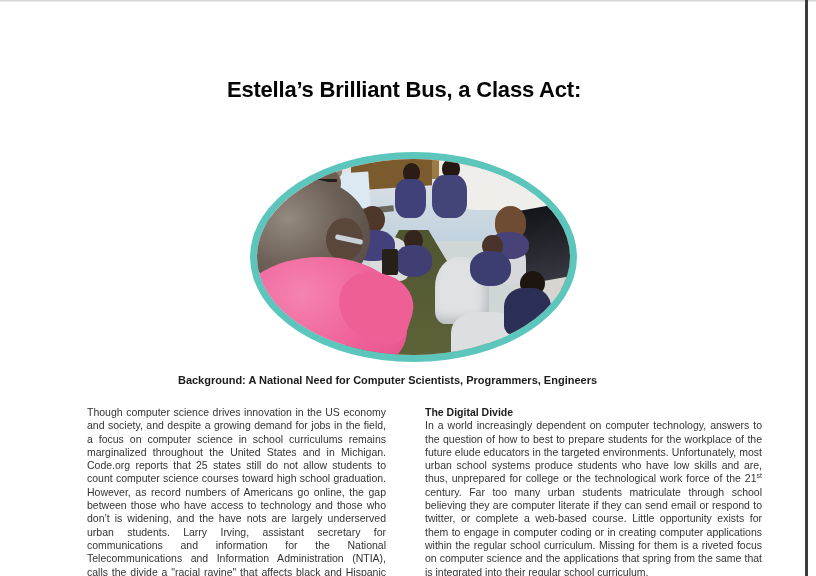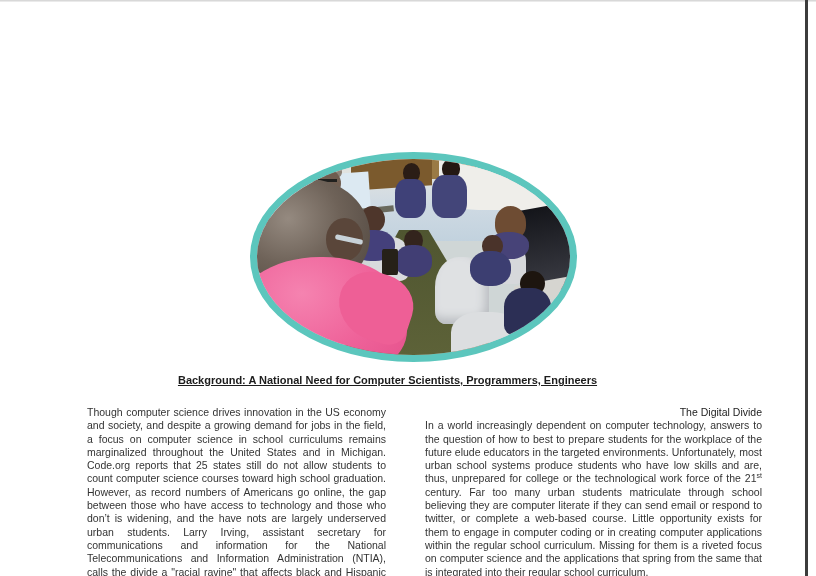--- a/index.html
+++ b/index.html
@@ -68,40 +68,41 @@
   .ph-est-hair{left:-4%;top:10%;width:40%;height:58%;background:radial-gradient(ellipse at 35% 35%,#958a80 0%,#6e6258 45%,#4c433c 100%);border-radius:50%;}
   .ph-est-face{left:22%;top:30%;width:12%;height:22%;background:#5a463a;border-radius:50%;}
   .ph-est-glasses{left:25%;top:40%;width:9%;height:2.5%;background:#c8d2d8;transform:rotate(12deg);border-radius:2px;}
   .ph-est-earring{left:22%;top:51%;width:3.5%;height:5.5%;background:#e8e4de;border-radius:50%;border:1px solid #9a948c;}
   .ph-cup{left:40%;top:46%;width:5%;height:13%;background:#262118;border-radius:10%;}
   .ph-est-jacket{left:-8%;top:50%;width:56%;height:62%;background:radial-gradient(ellipse at 40% 30%,#f583b0 0%,#ef639a 50%,#e44f8a 100%);border-radius:50% 48% 40% 40%;}
   .ph-est-shoulder{left:26%;top:58%;width:24%;height:34%;background:#ee5f96;border-radius:50% 50% 30% 60%;transform:rotate(18deg);}
 
   .caption{
     position:absolute;top:374px;left:0;width:775px;
-    text-align:center;font-size:11px;font-weight:bold;color:#1c1c1c;text-decoration:underline;
+    text-align:center;font-size:11px;font-weight:bold;color:#1c1c1c;
   }
   .cols{
     position:absolute;top:406px;left:87px;width:675px;
     display:flex;gap:39px;
   }
   .col{font-size:10.5px;line-height:13.3px;text-align:justify;color:#333;}
   .col p{margin:0;}
   .col.left{width:299px;}
   .col.right{width:337px;}
-  .col-head{text-align:right;font-weight:normal;color:#1c1c1c;}
+  .col-head{text-align:left;font-weight:bold;color:#1c1c1c;}
   sup{font-size:7px;line-height:0;}
 </style>
 </head>
 <body>
 
 <div class="top-edge"></div>
 <div class="right-edge"></div>
 
 <h1 class="title">
+  <span class="tline">Estella’s Brilliant Bus, a Class Act:</span>
 </h1>
 
 <div class="oval" title="Photo inside Estella's Brilliant Bus: a woman in a pink jacket talks with children in purple shirts seated in gray chairs beside a row of computers, along a green-carpeted aisle.">
   <div class="ph-ceiling"></div>
   <div class="ph-cabinet"></div>
   <div class="ph-cabinet2"></div>
   <div class="ph-window-light"></div>
   <div class="ph-winframe"></div>
   <div class="ph-windiv"></div>
   <div class="ph-ceilright"></div>

